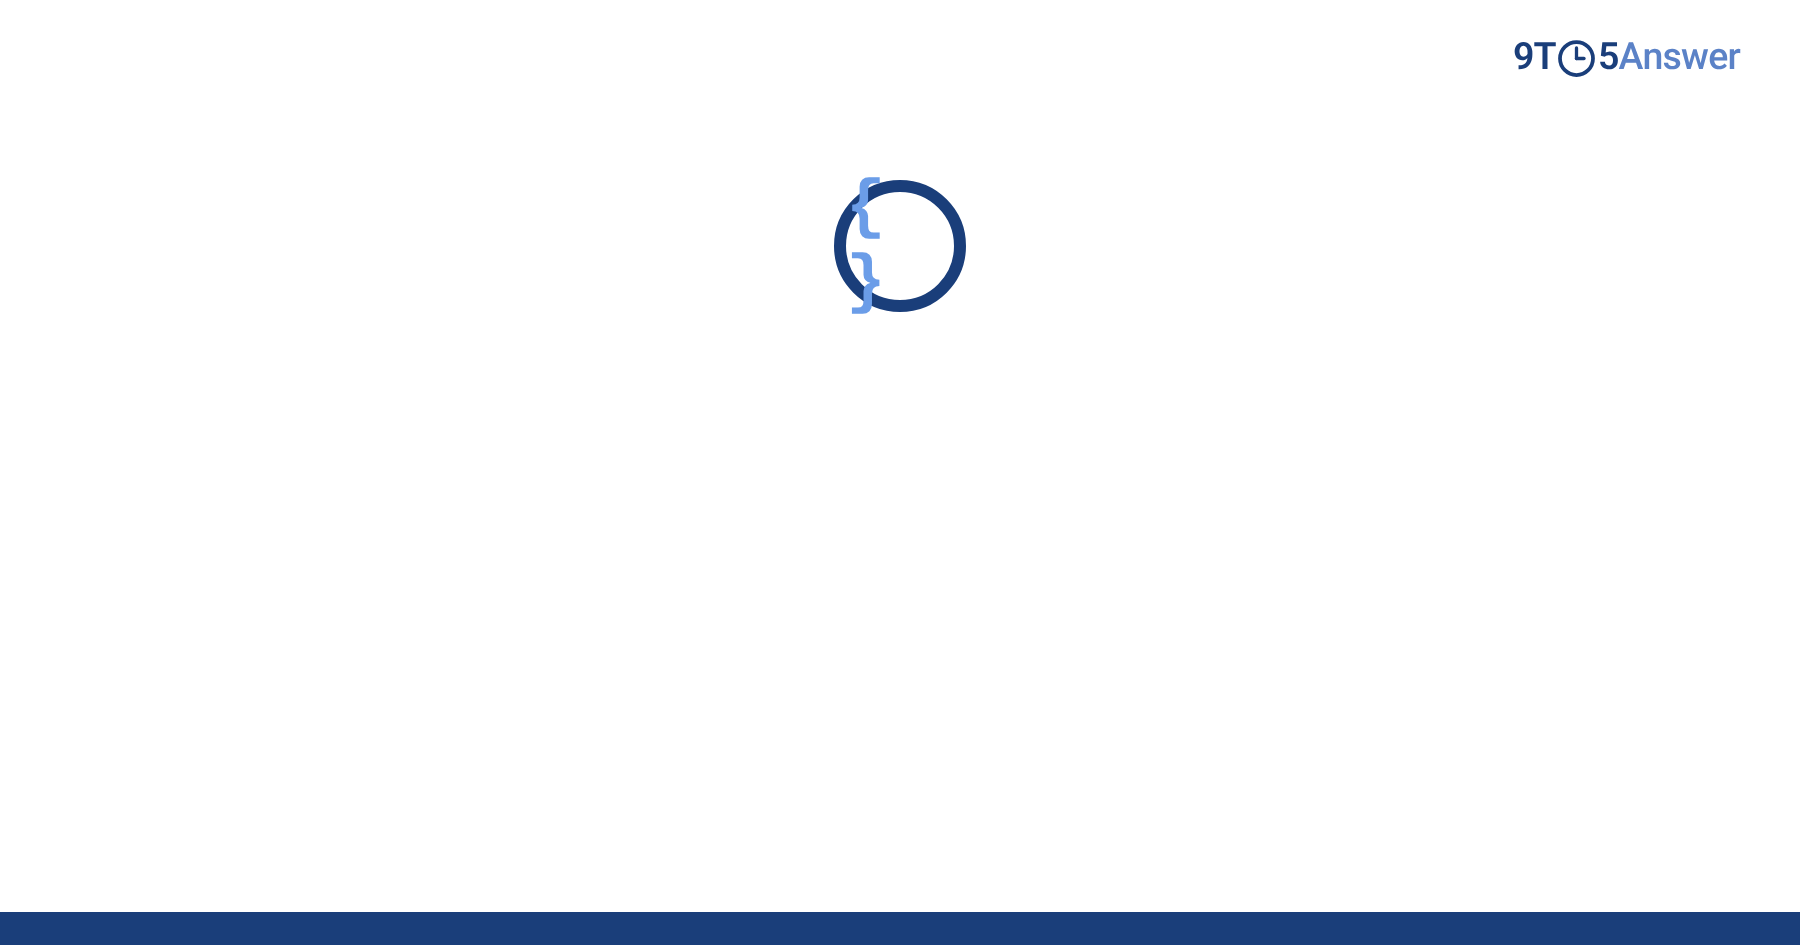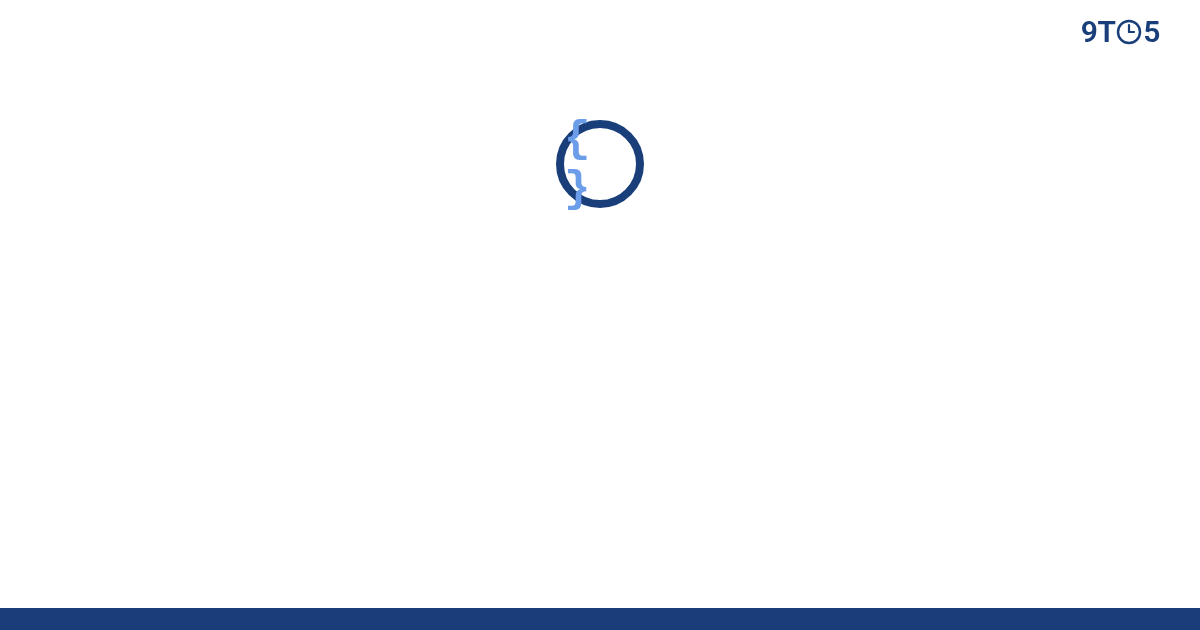--- a/index.html
+++ b/index.html
@@ -10,25 +10,25 @@
     body {
       width: 1200px;
       height: 630px;
       font-family: -apple-system, BlinkMacSystemFont, "Segoe UI", Roboto, Helvetica, Arial, sans-serif;
       background: #ffffff;
       position: relative;
       overflow: hidden;
     }
     .header {
       position: absolute;
-      top: 14px;
+      top: 24px;
       right: 40px;
       display: flex;
       align-items: center;
-      font-size: 30px;
+      font-size: 25px;
       font-weight: 600;
       letter-spacing: -0.5px;
     }
     .header .part-9t {
       color: #1a3e7a;
     }
     .header .clock-icon {
       display: inline-flex;
       align-items: center;
       margin: 0 1px;
@@ -90,20 +90,21 @@
 <div class="header">
   <span class="part-9t">9T</span>
   <span class="clock-icon">
     <svg width="26" height="26" viewBox="0 0 26 26">
       <circle cx="13" cy="13" r="11" fill="none" stroke="#1a3e7a" stroke-width="2.5"></circle>
       <line x1="13" y1="13" x2="13" y2="6" stroke="#1a3e7a" stroke-width="2.2" stroke-linecap="round"></line>
       <line x1="13" y1="13" x2="18" y2="13" stroke="#1a3e7a" stroke-width="2.2" stroke-linecap="round"></line>
     </svg>
   </span>
   <span class="part-5">5</span>
+  <span class="part-answer">Answer</span>
 </div>
 
 <div class="content">
   <div class="icon-circle">
     <span class="icon-braces">{ }</span>
   </div>
 </div>
 
 <div class="footer-bar"></div>
 

